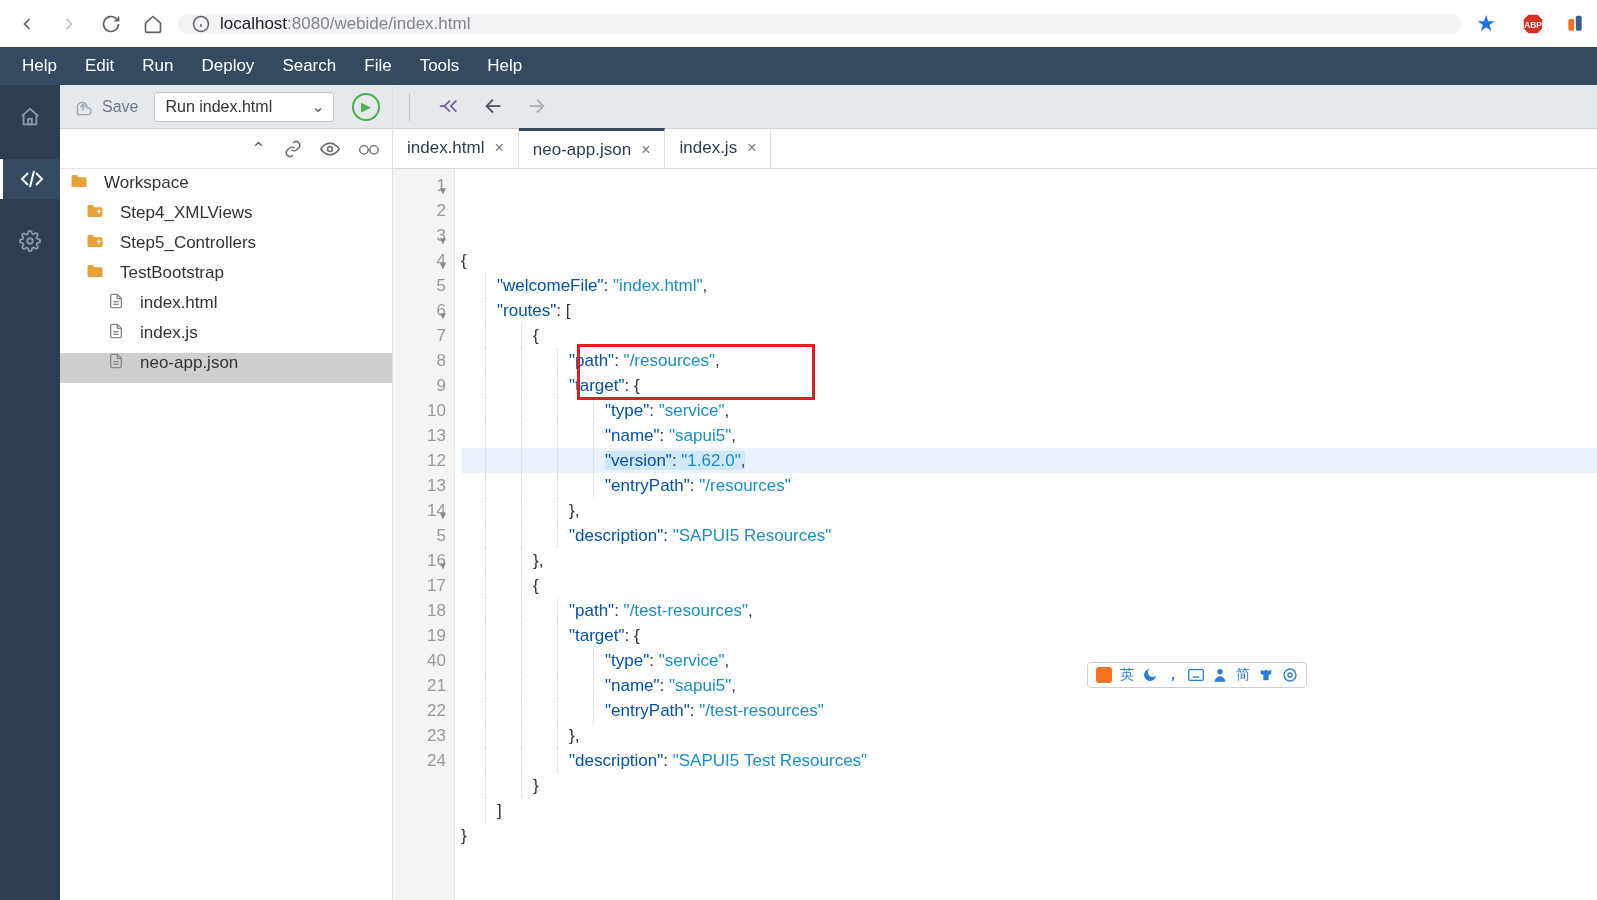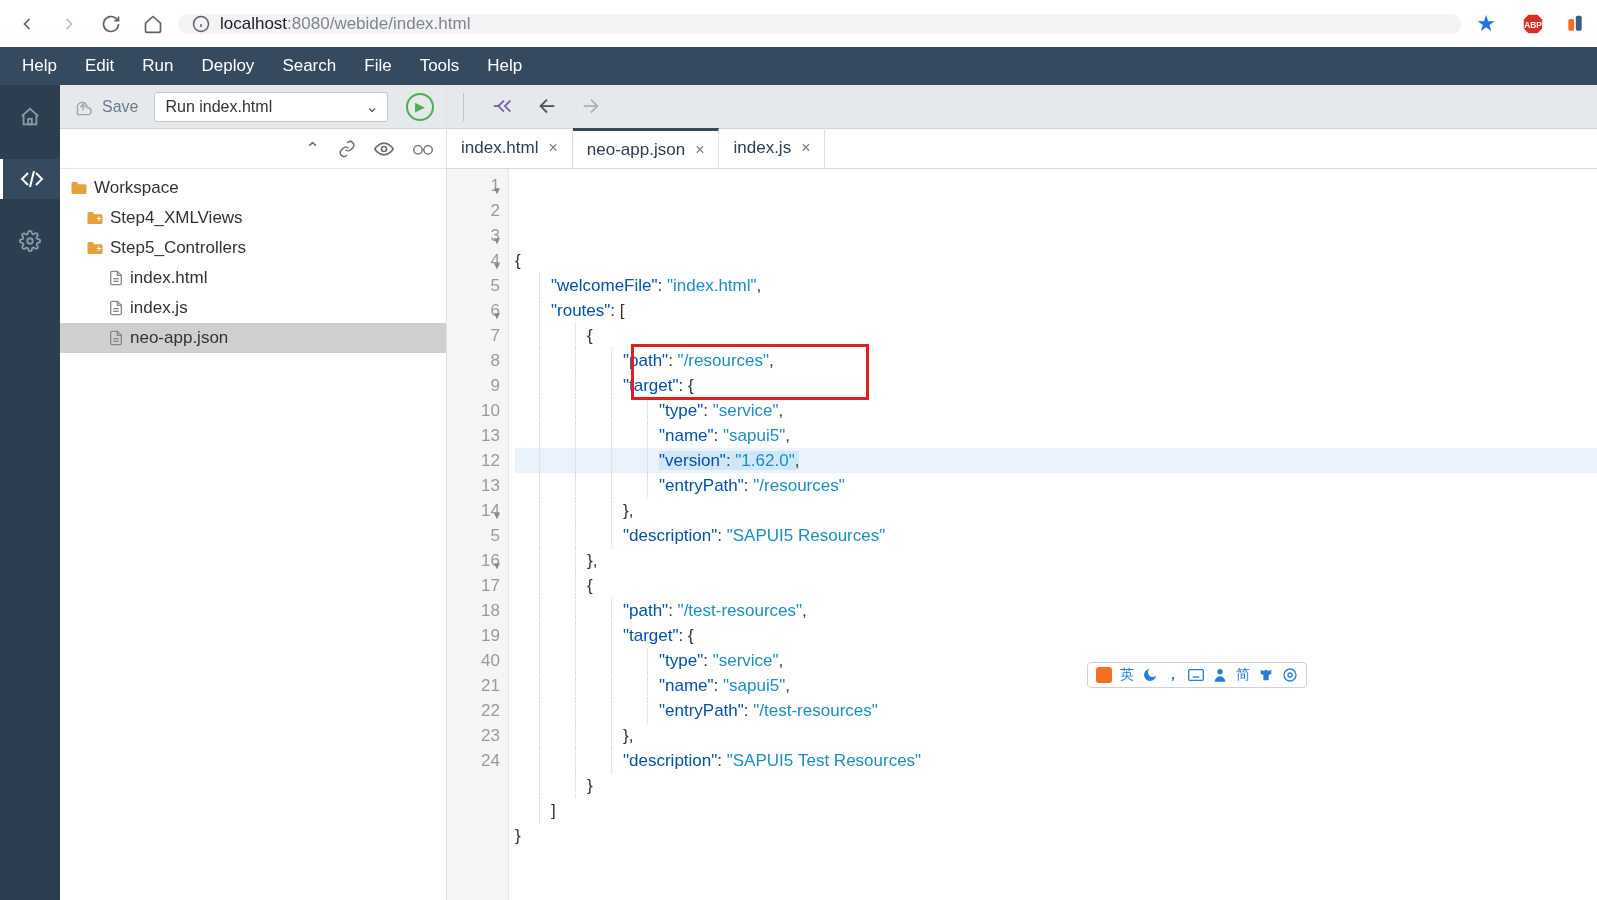--- a/index.html
+++ b/index.html
@@ -19,32 +19,32 @@
 .menu-bar { height:38px; background:#354a5f; display:flex; align-items:center; padding:0 8px; }
 .menu-item { color:#fff; font-size:17px; padding:0 14px; height:38px; display:flex; align-items:center; cursor:pointer; }
 
 
 .main { display:flex; height:calc(900px - 47px - 38px); }
 .left-rail { width:60px; background:#2c3e50; display:flex; flex-direction:column; align-items:center; padding-top:12px; gap:22px; }
 .rail-icon { width:40px; height:40px; display:flex; align-items:center; justify-content:center; color:#8a9aa9; font-size:20px; cursor:pointer;}
 .rail-icon.active { color:#fff; background:#354a5f; border-left:3px solid #fff; width:60px; }
 
 
-.explorer { width:387px; background:#fff; border-right:1px solid #e0e0e0; display:flex; flex-direction:column; }
+.explorer { width:333px; background:#fff; border-right:1px solid #e0e0e0; display:flex; flex-direction:column; }
 .exp-toolbar { height:44px; background:#e6e9ec; display:flex; align-items:center; padding:0 12px; gap:10px; border-bottom:1px solid #d0d4d8;}
 .save-area { display:flex; align-items:center; gap:8px; color:#6a7a89; font-size:16px;}
 .run-select { flex:1; margin-left:6px; height:30px; background:#fff; border:1px solid #c0c6cc; display:flex; align-items:center; padding:0 10px; border-radius:3px; color:#333; font-size:16px; position:relative;}
 .run-caret { position:absolute; right:8px; color:#666; font-size:16px;}
 .play-btn { width:28px; height:28px; border:2px solid #4caf50; border-radius:50%; display:flex; align-items:center; justify-content:center; color:#4caf50; font-size:13px; margin-left:8px;}
 
 .exp-icons-row { height:40px; display:flex; align-items:center; justify-content:flex-end; gap:18px; padding:0 12px; border-bottom:1px solid #e6e6e6; color:#707070; font-size:18px;}
 .exp-icons-row span { cursor:pointer; }
 
 .tree { padding:4px 0; font-size:17px; color:#333; }
-.tree-row { display:flex; align-items:center; height:30px; padding-left:10px; cursor:pointer; gap:6px;}
+.tree-row { display:flex; align-items:flex-start; height:30px; padding-left:10px; cursor:pointer; gap:16px;}
 .tree-row.selected { background:#cfcfcf; }
 .tree-indent-1 { padding-left:26px;}
 .tree-indent-2 { padding-left:48px;}
 .folder-icon { color:#e5a13a; font-size:17px;}
 .file-icon { color:#888; font-size:15px;}
 
 
 .editor-col { flex:1; display:flex; flex-direction:column; }
 .ed-toolbar { height:44px; background:#e6e9ec; display:flex; align-items:center; padding:0 10px; gap:22px; border-bottom:1px solid #d0d4d8;}
 .divider-v { width:1px; height:28px; background:#c0c6cc; margin:0 6px;}
@@ -226,20 +226,28 @@
           <span>Step4_XMLViews</span>
         </div>
         <div class="tree-row tree-indent-1">
           <span class="folder-icon">
             <svg width="18" height="16" viewBox="0 0 24 20">
               <path fill="#e5a13a" d="M2 4a2 2 0 0 1 2-2h5l2 3h9a2 2 0 0 1 2 2v9a2 2 0 0 1-2 2H4a2 2 0 0 1-2-2z"></path>
               <text x="14" y="15" fill="#fff" font-size="11" font-weight="bold">+</text>
             </svg>
           </span>
           <span>Step5_Controllers</span>
+        </div>
+        <div class="tree-row tree-indent-1">
+          <span class="folder-icon">
+            <svg width="18" height="16" viewBox="0 0 24 20" fill="#e5a13a">
+              <path d="M2 4a2 2 0 0 1 2-2h5l2 3h9a2 2 0 0 1 2 2v9a2 2 0 0 1-2 2H4a2 2 0 0 1-2-2z"></path>
+            </svg>
+          </span>
+          <span>TestBootstrap</span>
         </div>
         <div class="tree-row tree-indent-2">
           <span class="file-icon">
             <svg width="16" height="16" viewBox="0 0 24 24" fill="none" stroke="#888" stroke-width="2">
               <path d="M14 2H6a2 2 0 0 0-2 2v16a2 2 0 0 0 2 2h12a2 2 0 0 0 2-2V8z"></path>
               <polyline points="14 2 14 8 20 8"></polyline>
               <line x1="8" y1="13" x2="16" y2="13"></line>
               <line x1="8" y1="17" x2="16" y2="17"></line>
             </svg>
           </span>

